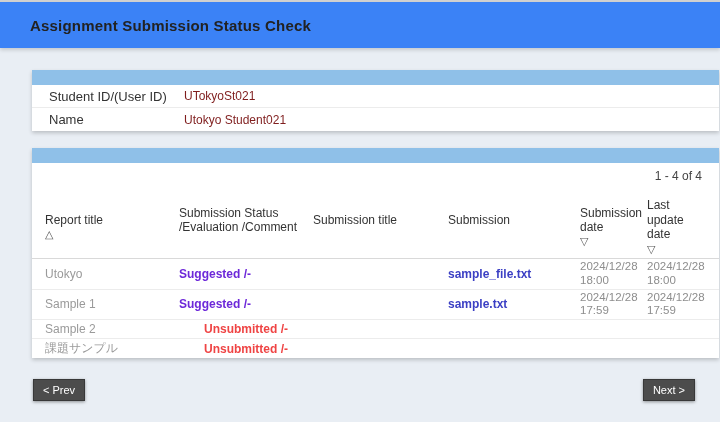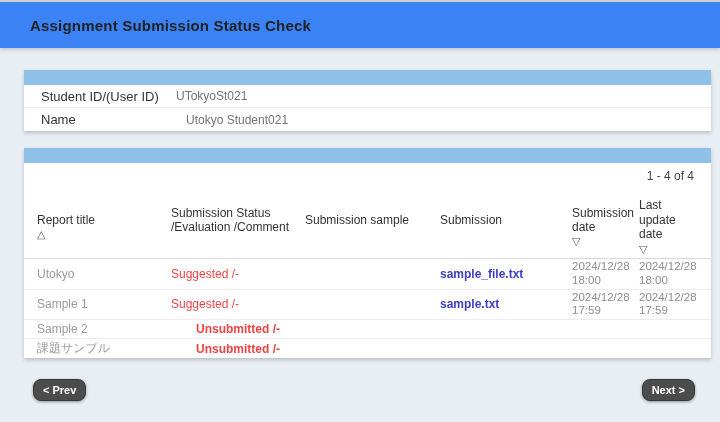--- a/index.html
+++ b/index.html
@@ -20,34 +20,34 @@
     display: flex; align-items: center;
     padding-left: 30px;
     box-shadow: 0 2px 4px rgba(0,0,0,0.16);
     position: relative; z-index: 2;
   }
   .topbar .title {
     font-size: 15px; font-weight: 600; color: #222;
     letter-spacing: 0.2px;
   }
 
-  .content { margin: 0 24px; width: 687px; }
+  .content { margin: 0 32px; width: 687px; }
 
   .panel {
     background: #ffffff;
     box-shadow: 0 2px 4px rgba(0,0,0,0.2);
   }
   .bluebar { height: 15px; background: #8fc0e8; }
 
   
   .panel-info { margin-top: 22px; }
   .info-row { display: flex; align-items: center; height: 23px; border-bottom: 1px solid #ececec; }
-  .info-row:last-child { border-bottom: none; gap: 10px; }
+  .info-row:last-child { border-bottom: none; }
   .info-label { width: 152px; padding-left: 17px; font-size: 13px; color: #333; }
-  .info-value { font-size: 12px; color: #737373; }
+  .info-value { font-size: 12px; color: #7f1d1d; }
 
   
   .panel-results { margin-top: 17px; }
   .pagination {
     text-align: right; padding: 6px 17px 0 0;
     font-size: 12px; color: #444; height: 20px; line-height: 14px;
   }
   .grid-row {
     display: grid;
     grid-template-columns: 134px 134px 135px 132px 67px 1fr;
@@ -63,38 +63,38 @@
   .th { line-height: 1.2; white-space: pre-line; padding-right: 8px; }
   .sort-glyph { font-size: 11px; color: #555; cursor: pointer; }
   .trow {
     border-bottom: 1px solid #ececec;
     font-size: 12px;
     padding-top: 1px; padding-bottom: 1px;
     min-height: 19px;
   }
   .trow:last-child { border-bottom: none; }
   .cell-title { color: #9a9a9a; padding-right: 6px; }
-  .status-blue { color: #ef4444; font-weight: normal; }
+  .status-blue { color: #6d28d9; font-weight: bold; }
   .status-red  { color: #ef4444; font-weight: bold; text-align: center; }
   .file-link { color: #3b3fc4; font-weight: bold; cursor: pointer; text-decoration: none; }
   .cell-date {
     color: #8d8d8d; font-size: 11.5px; line-height: 1.2;
     white-space: pre-line;
   }
 
   
   .nav-row {
     display: flex; justify-content: space-between;
     margin: 21px 25px 0 33px;
   }
   .btn {
     background: #4c4c4c;
     border: 1px solid #383838;
-    border-radius: 8px;
-    color: #fff; font-weight: bold;
+    border-radius: 0;
+    color: #fff; font-weight: normal;
     font-family: "Liberation Sans", sans-serif;
     box-shadow: 0 1px 3px rgba(0,0,0,0.4);
     cursor: pointer;
   }
   .btn-nav { font-size: 11px; padding: 4px 9px; min-width: 48px; }
 </style>
 </head>
 <body>
 
 <div class="topbar">
@@ -119,21 +119,21 @@
     <div class="bluebar"></div>
     <div class="pagination">1 - 4 of 4</div>
 
     <div class="grid-row thead">
       <div class="th">
         <span>Report title</span>
         <span class="sort-glyph">△</span>
       </div>
       <div class="th">Submission Status
 /Evaluation /Comment</div>
-      <div class="th">Submission sample</div>
+      <div class="th">Submission title</div>
       <div class="th">Submission</div>
       <div class="th">
         <span>Submission
 date</span>
         <span class="sort-glyph">▽</span>
       </div>
       <div class="th">
         <span>Last update
 date</span>
         <span class="sort-glyph">▽</span>

